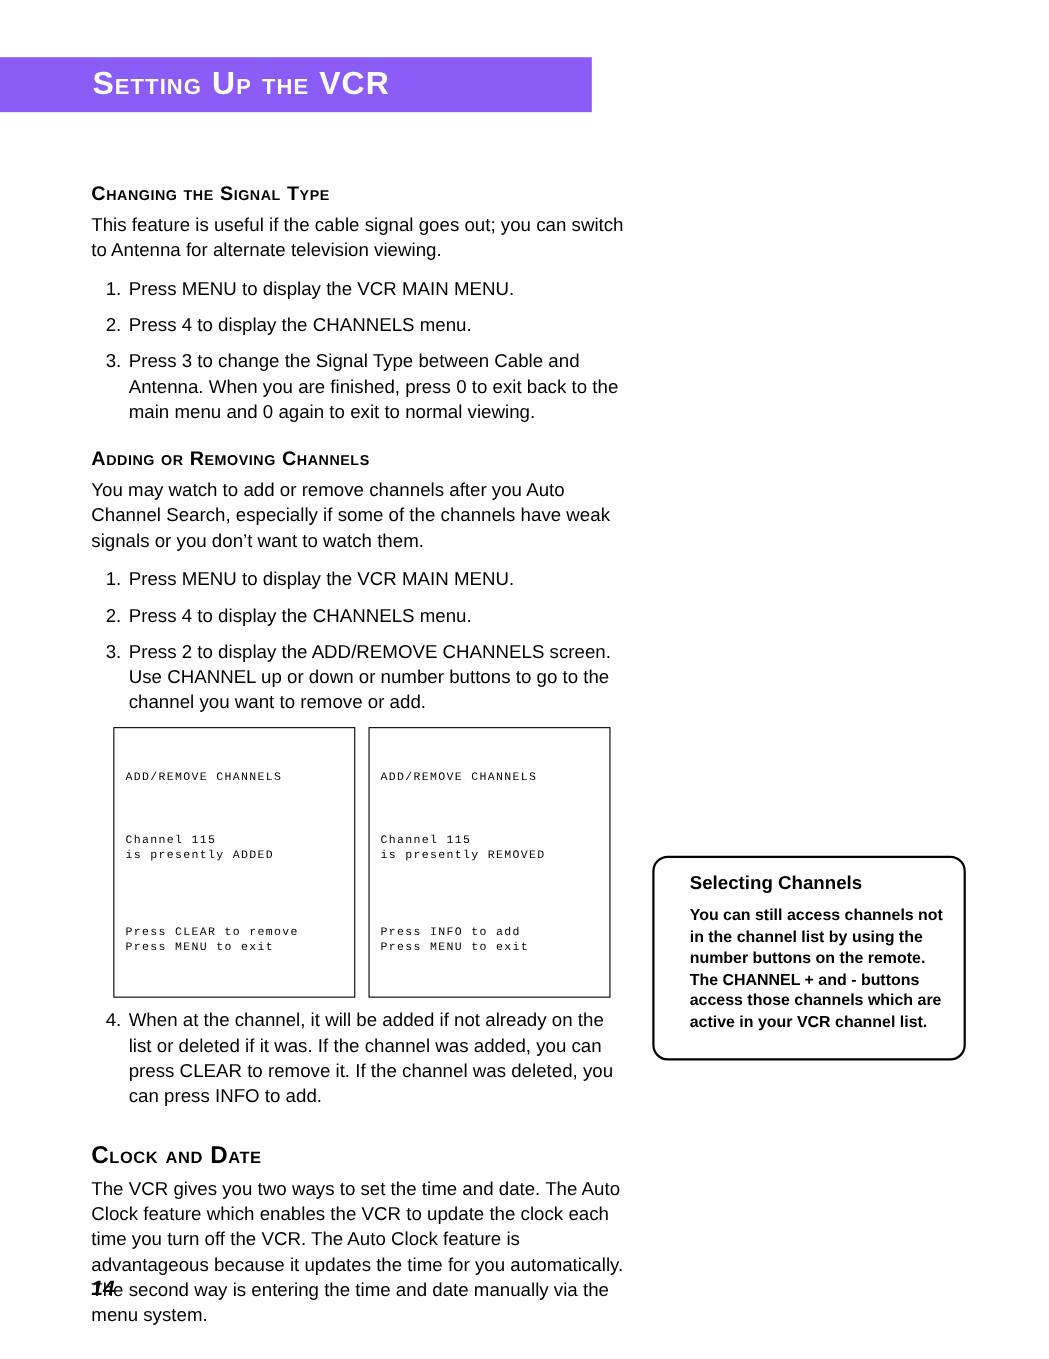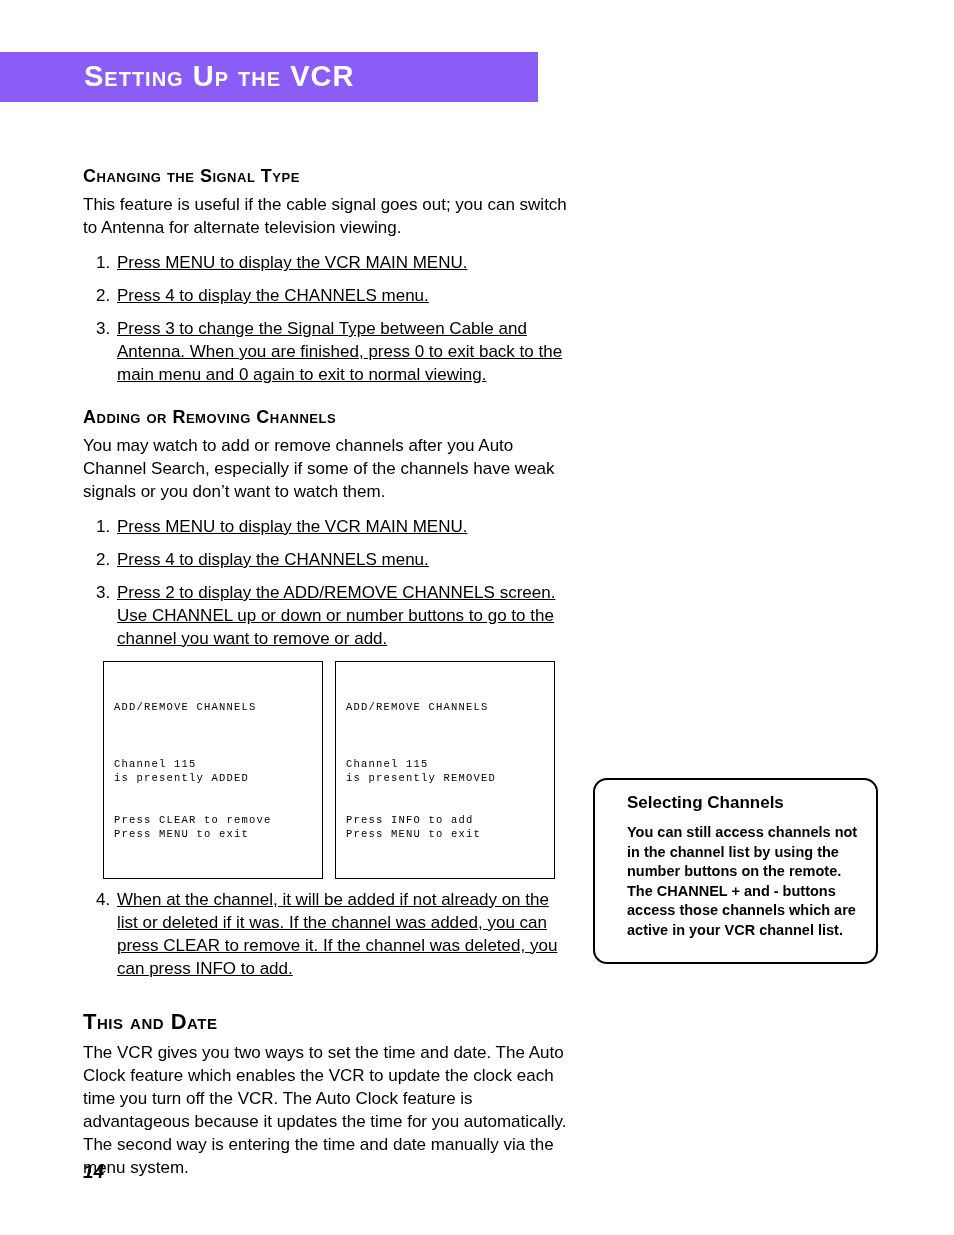--- a/index.html
+++ b/index.html
@@ -62,41 +62,41 @@
   p.body {
     margin: 0 0 12px 0;
   }
   ol.steps {
     margin: 0 0 18px 0;
     padding-left: 32px;
   }
   ol.steps > li {
     margin-bottom: 10px;
     padding-left: 2px;
-    text-decoration: underline;
   }
   .screen-row {
     display: flex;
     gap: 12px;
     margin: 6px 0 10px 20px;
   }
   .screen-box {
     border: 1px solid #000;
     width: 198px;
     padding: 10px 10px 8px 10px;
     font-family: "Courier New", monospace;
     font-size: 10.5px;
     letter-spacing: 1.2px;
     line-height: 1.35;
     white-space: pre;
   }
   .screen-box .sb-title {
     margin-bottom: 14px;
   }
   .screen-box .sb-mid {
+    margin-bottom: 28px;
   }
   .sidebar {
     position: absolute;
     left: 593px;
     top: 778px;
     width: 285px;
     border: 2.5px solid #000;
     border-radius: 14px;
     padding: 12px 14px 12px 32px;
     box-sizing: border-box;
@@ -162,21 +162,21 @@
 is presently REMOVED</div>
         <div>Press INFO to add
 Press MENU to exit</div>
       </div>
     </div>
 
     <ol class="steps" start="4" style="margin-top:0;">
       <li>When at the channel, it will be added if not already on the list or deleted if it was. If the channel was added, you can press CLEAR to remove it. If the channel was deleted, you can press INFO to add.</li>
     </ol>
 
-    <h1 class="sect">This and Date</h1>
+    <h1 class="sect">Clock and Date</h1>
     <p class="body">The VCR gives you two ways to set the time and date. The Auto Clock feature which enables the VCR to update the clock each time you turn off the VCR. The Auto Clock feature is advantageous because it updates the time for you automatically. The second way is entering the time and date manually via the menu system.</p>
 
   </div>
 
   <div class="sidebar">
     <h3>Selecting Channels</h3>
     <p style="margin-bottom:0;">You can still access channels not in the channel list by using the number buttons on the remote.</p>
     <p>The CHANNEL + and - buttons access those channels which are active in your VCR channel list.</p>
   </div>
 

